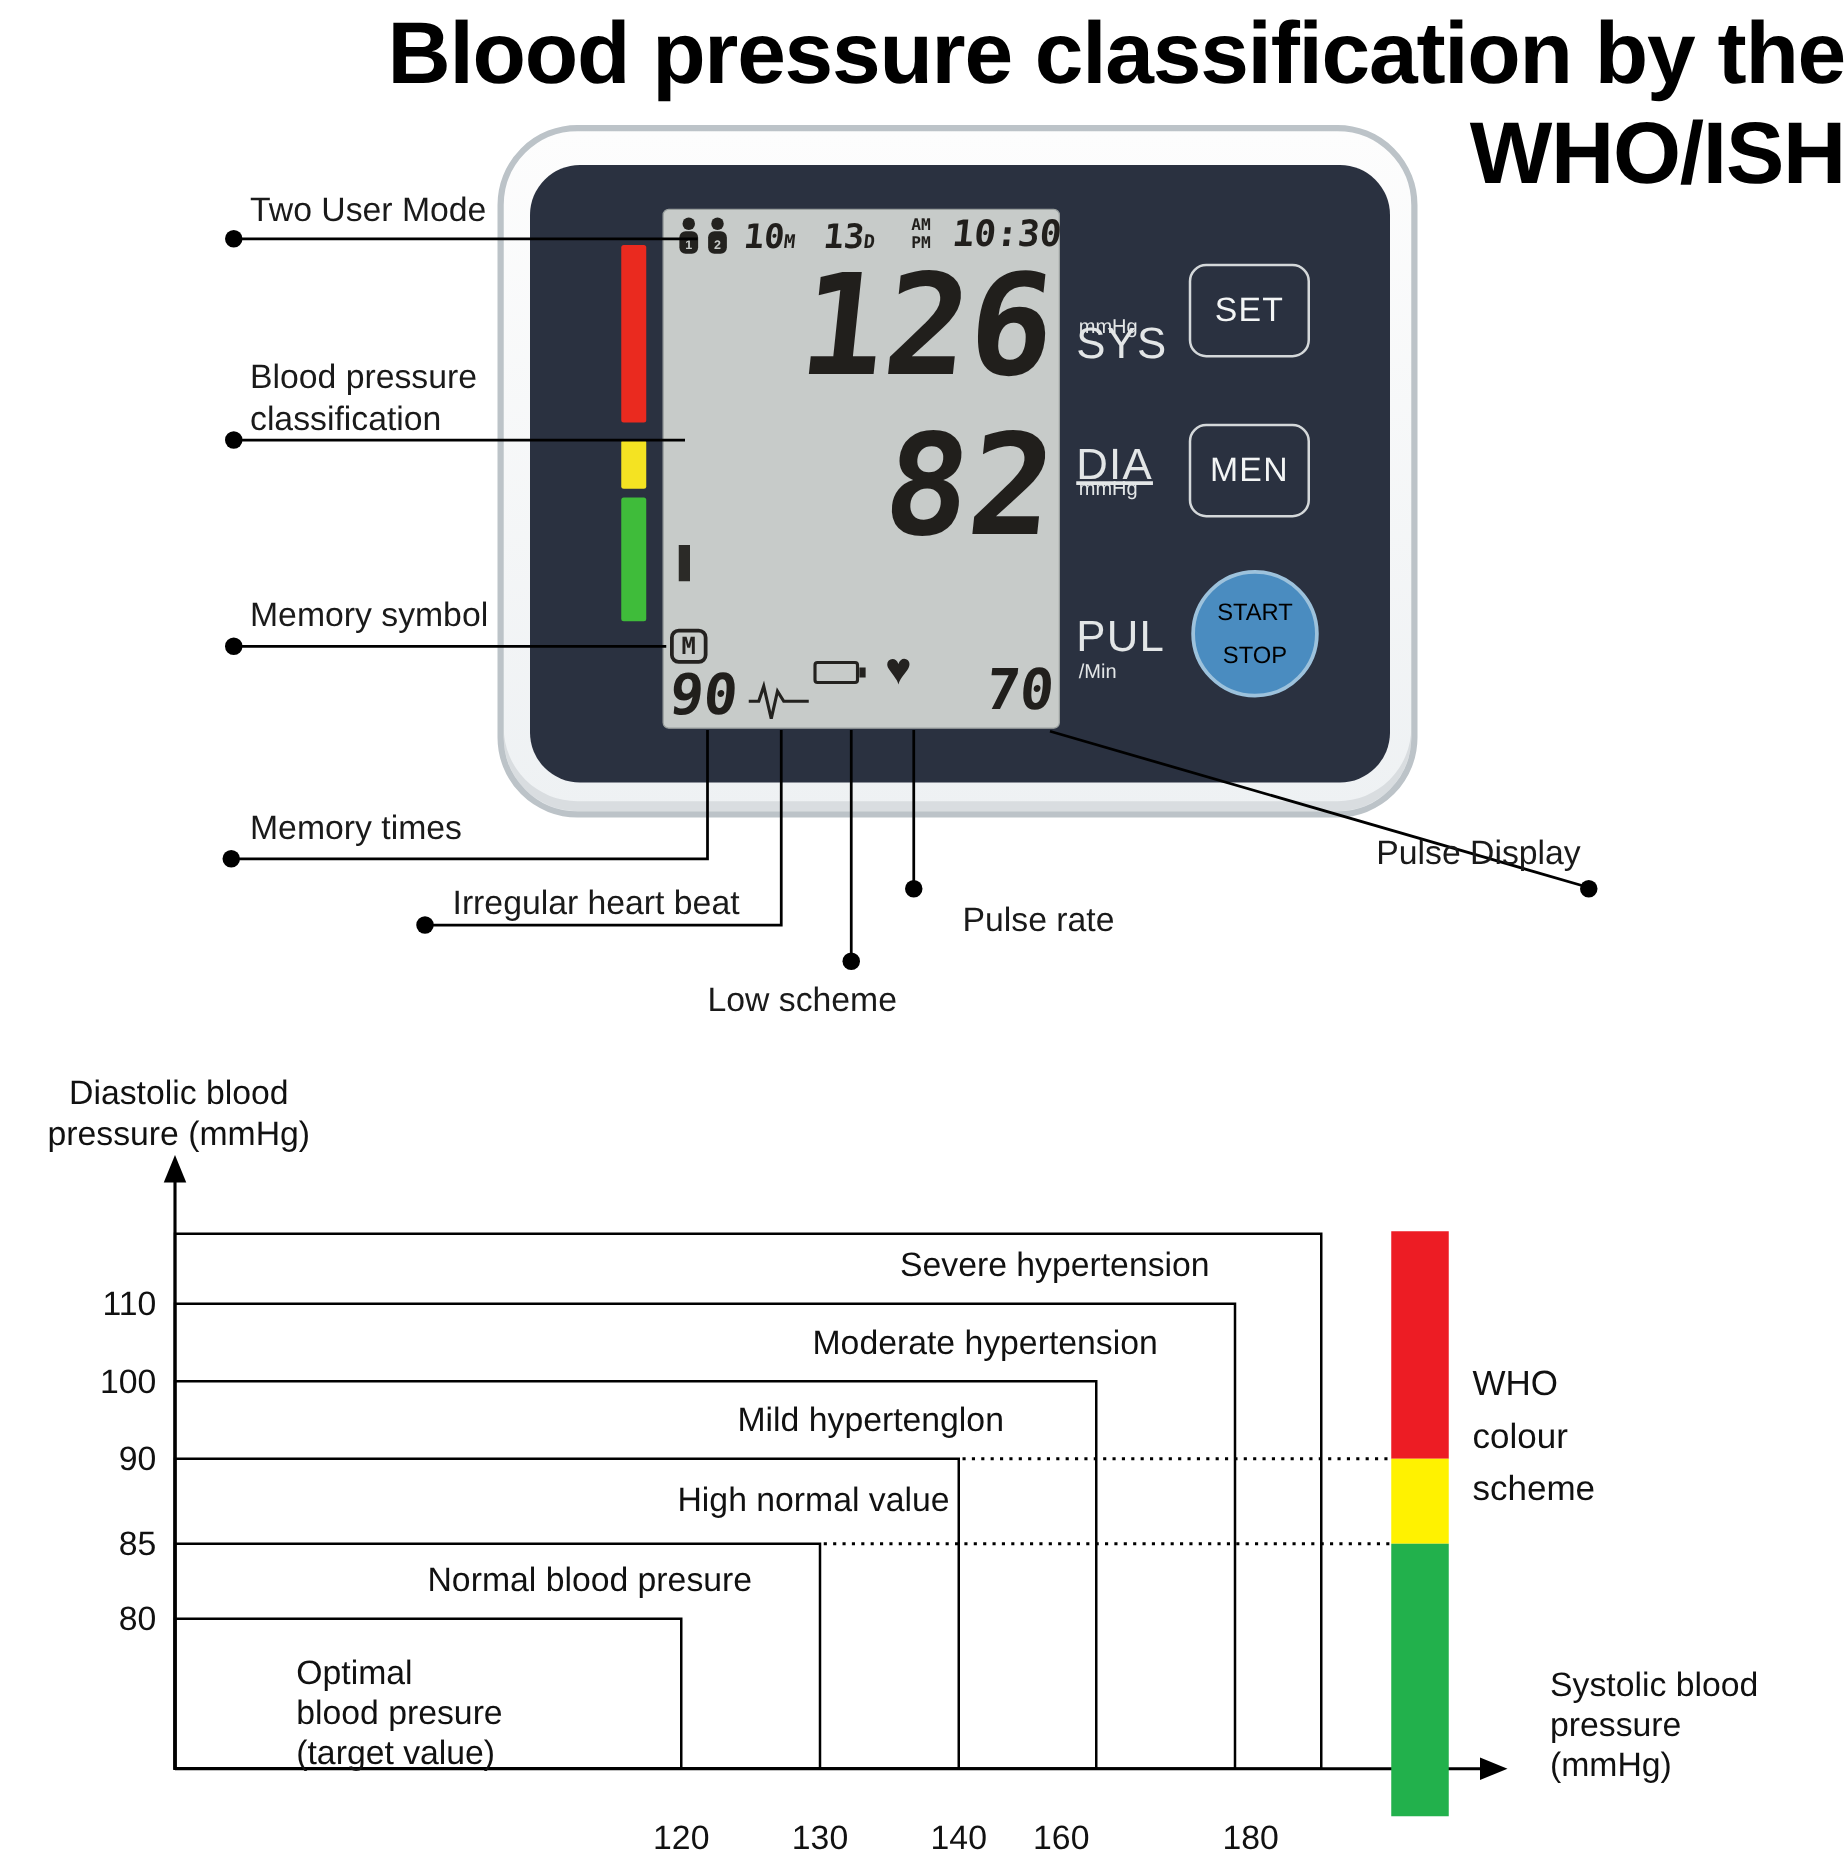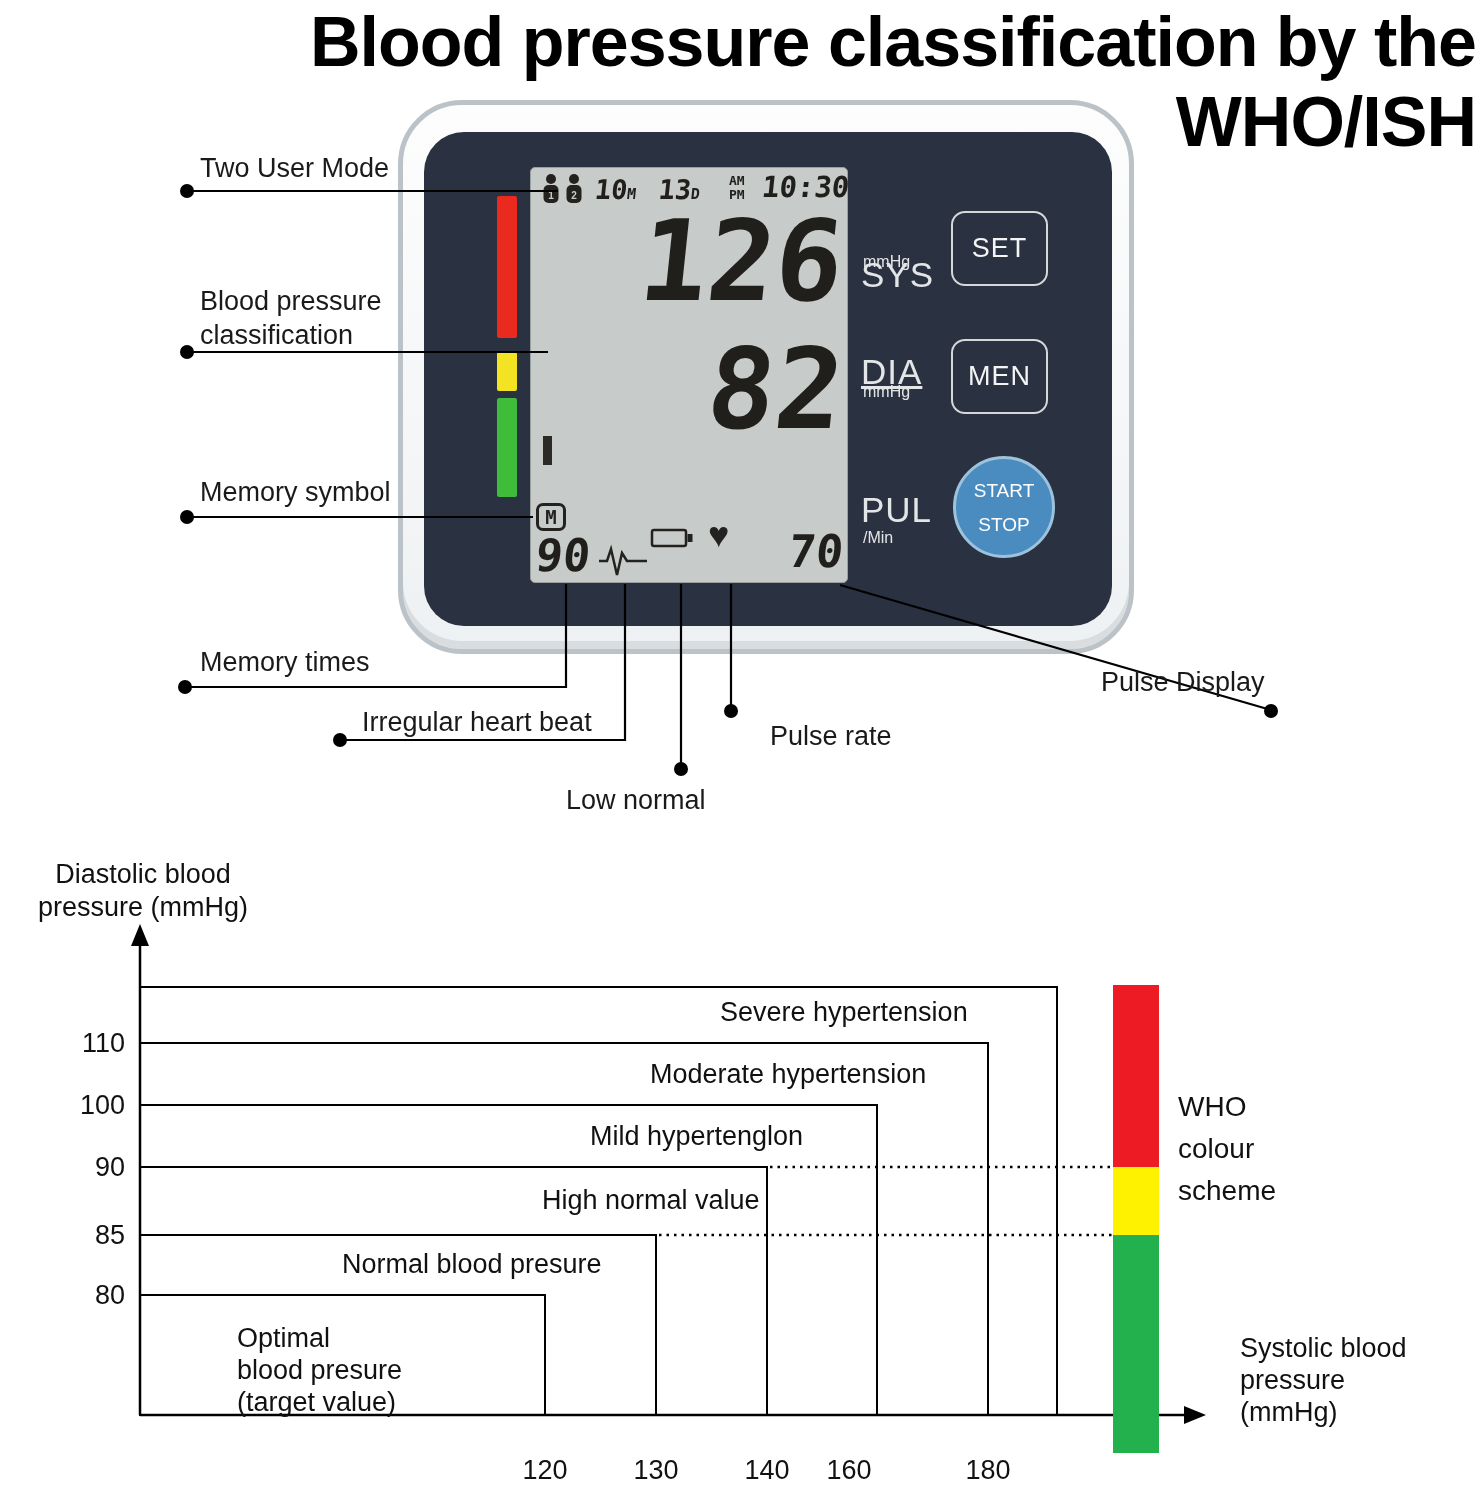--- a/index.html
+++ b/index.html
@@ -48,21 +48,21 @@
     color:#f3f5f5;
     font-size:27px;
     display:flex; align-items:center; justify-content:center;
     background:transparent;
     letter-spacing:1px;
   }
   .start-btn {
     border-radius:50%;
     background:#4a8cc0;
     border:3px solid #9dc2dc;
-    color:#ffffff;
+    color:#000000;
     font-size:19px;
     display:flex; flex-direction:column; align-items:center; justify-content:center;
     line-height:23px;
     gap:11px;
   }
   .callout { font-size:27px; color:#1a1a1a; }
   .chart-label { font-size:27px; color:#111; }
   .tick { font-size:27px; color:#111; }
 </style>
 </head>
@@ -180,40 +180,40 @@
 </svg>
 
 <div class="abs callout" style="left:200px;top:153px;">Two User Mode</div>
 <div class="abs callout" style="left:200px;top:284px;line-height:34px;">
   <div>Blood pressure</div>
   <div>classification</div>
 </div>
 <div class="abs callout" style="left:200px;top:477px;">Memory symbol</div>
 <div class="abs callout" style="left:200px;top:647px;">Memory times</div>
 <div class="abs callout" style="left:362px;top:707px;text-align:center;">Irregular heart beat</div>
-<div class="abs callout" style="left:566px;top:785px;">Low normal</div>
+<div class="abs callout" style="left:566px;top:785px;">Low scheme</div>
 <div class="abs callout" style="left:770px;top:721px;">Pulse rate</div>
 <div class="abs callout" style="left:1101px;top:667px;">Pulse Display</div>
 
 <div class="abs chart-label" style="left:38px;top:858px;line-height:33px;text-align:center;">
   <div>Diastolic blood</div>
   <div>pressure (mmHg)</div>
 </div>
 
 <div class="abs tick" style="left:70px;top:1028px;width:55px;text-align:right;">110</div>
 <div class="abs tick" style="left:70px;top:1090px;width:55px;text-align:right;">100</div>
 <div class="abs tick" style="left:70px;top:1152px;width:55px;text-align:right;">90</div>
 <div class="abs tick" style="left:70px;top:1220px;width:55px;text-align:right;">85</div>
 <div class="abs tick" style="left:70px;top:1280px;width:55px;text-align:right;">80</div>
 
 <div class="abs tick" style="left:510px;top:1455px;width:70px;text-align:center;">120</div>
 <div class="abs tick" style="left:621px;top:1455px;width:70px;text-align:center;">130</div>
 <div class="abs tick" style="left:732px;top:1455px;width:70px;text-align:center;">140</div>
 <div class="abs tick" style="left:814px;top:1455px;width:70px;text-align:center;">160</div>
-<div class="abs tick" style="left:953px;top:1455px;width:70px;text-align:center;">180</div>
+<div class="abs tick" style="left:953px;top:1455px;width:70px;text-align:right;">180</div>
 
 <div class="abs chart-label" style="left:720px;top:997px;">Severe hypertension</div>
 <div class="abs chart-label" style="left:650px;top:1059px;">Moderate hypertension</div>
 <div class="abs chart-label" style="left:590px;top:1121px;">Mild hypertenglon</div>
 <div class="abs chart-label" style="left:542px;top:1185px;">High normal value</div>
 <div class="abs chart-label" style="left:342px;top:1249px;">Normal blood presure</div>
 <div class="abs chart-label" style="left:237px;top:1322px;line-height:32px;">
   <div>Optimal</div>
   <div>blood presure</div>
   <div>(target value)</div>

